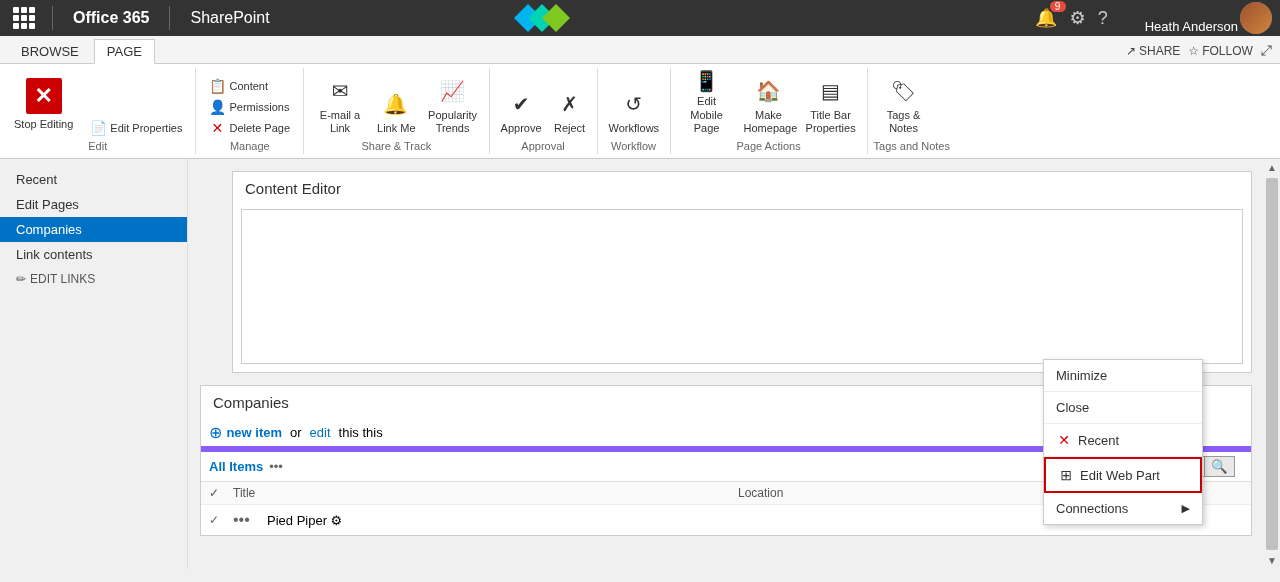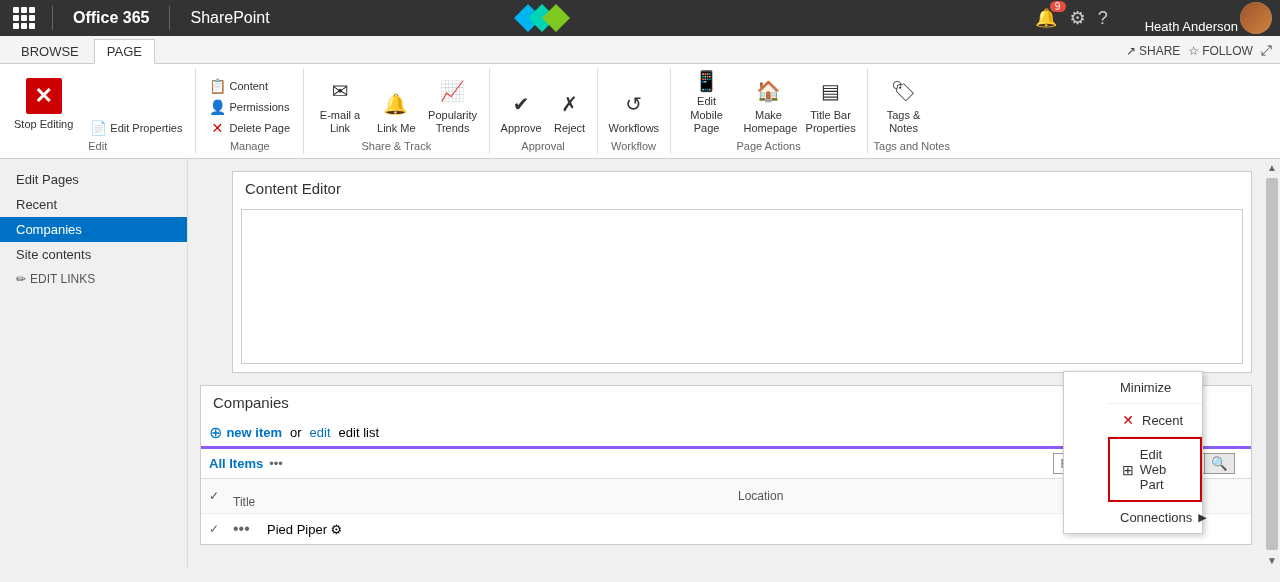--- a/index.html
+++ b/index.html
@@ -236,21 +236,21 @@
       gap: 8px;
     }
     .new-item-link { color: #0072c6; cursor: pointer; font-size: 13px; display: flex; align-items: center; gap: 4px; }
     .new-item-link .plus { font-size: 16px; color: #0072c6; }
     .edit-link { color: #0072c6; cursor: pointer; }
     .all-items-bar {
       display: flex;
       align-items: center;
       gap: 6px;
       padding: 4px 8px;
-      border-top: 3px solid #8b5cf6;
+      border-top: 6px solid #8b5cf6;
     }
     .all-items-label { font-size: 13px; color: #0072c6; cursor: pointer; font-weight: 600; }
     .all-items-dots { color: #666; cursor: pointer; }
     .search-box {
       display: flex;
       align-items: center;
       border: 1px solid #999;
       margin-left: auto;
       margin-right: 8px;
     }
@@ -272,21 +272,21 @@
     .table-header {
       display: flex;
       align-items: center;
       border-top: 1px solid #ddd;
       padding: 4px 8px;
       background: #f9f9f9;
       font-size: 12px;
       color: #555;
     }
     .check-col { width: 24px; }
-    .title-col { flex: 1; margin-top: 12px; }
+    .title-col { flex: 1; }
     .location-col { flex: 1; }
     .table-row {
       display: flex;
       align-items: center;
       padding: 6px 8px;
       border-top: 1px solid #eee;
       font-size: 13px;
     }
     .row-check { width: 24px; font-size: 12px; color: #666; }
     .row-title { flex: 1; display: flex; align-items: center; gap: 4px; }
@@ -294,23 +294,22 @@
     .row-dots { width: 30px; color: #666; font-size: 16px; cursor: pointer; }
 
     
     .context-menu {
       position: absolute;
       right: 48px;
       bottom: 10px;
       background: #fff;
       border: 1px solid #ccc;
       box-shadow: 2px 2px 6px rgba(0,0,0,0.2);
-      width: 140px;
+      width: 160px;
       z-index: 100;
-      padding-left: 44px;
     }
     .context-menu-item {
       padding: 8px 12px;
       font-size: 13px;
       color: #333;
       cursor: pointer;
       display: flex;
       align-items: center;
       gap: 6px;
       border-bottom: 1px solid #eee;
@@ -511,24 +510,24 @@
       </div>
     </div>
     <div class="ribbon-section-label">Tags and Notes</div>
   </div>
 
 </div>
 
 <div class="layout">
 
   <div class="sidebar">
+    <div class="sidebar-item">Recent</div>
     <div class="sidebar-item">Edit Pages</div>
-    <div class="sidebar-item">Recent</div>
     <div class="sidebar-item active">Companies</div>
-    <div class="sidebar-item">Site contents</div>
+    <div class="sidebar-item">Link contents</div>
     <div class="sidebar-edit-links">
       <span>✏</span>
       <span>EDIT LINKS</span>
     </div>
   </div>
 
   <div class="main-content">
 
     <div class="content-editor-section">
       <div class="section-header">Content Editor</div>
@@ -537,21 +536,21 @@
 
     <div class="companies-section">
       <div class="companies-header">Companies</div>
       <div class="companies-toolbar">
         <div class="new-item-link">
           <span class="plus">⊕</span>
           <span><b>new item</b></span>
         </div>
         <span>or</span>
         <span class="edit-link">edit</span>
-        <span>edit list</span>
+        <span>this this</span>
       </div>
       <div class="all-items-bar">
         <span class="all-items-label">All Items</span>
         <span class="all-items-dots">•••</span>
         <div class="search-box">
           <input class="search-input" type="text" placeholder="Find an item" style="">
           <button class="search-btn">
             <span>🔍</span>
           </button>
         </div>
@@ -567,20 +566,23 @@
         <div class="row-title">
           <span>Pied Piper ⚙</span>
         </div>
       </div>
 
       <div class="context-menu">
         <div class="context-menu-item">
           <span>Minimize</span>
         </div>
         <div class="context-menu-item">
+          <span>Close</span>
+        </div>
+        <div class="context-menu-item">
           <span class="menu-icon" style="color:#c00;">✕</span>
           <span>Recent</span>
         </div>
         <div class="context-menu-item highlighted">
           <span class="menu-icon">⊞</span>
           <span>Edit Web Part</span>
         </div>
         <div class="context-menu-item">
           <span>Connections</span>
           <span class="menu-arrow">▶</span>

